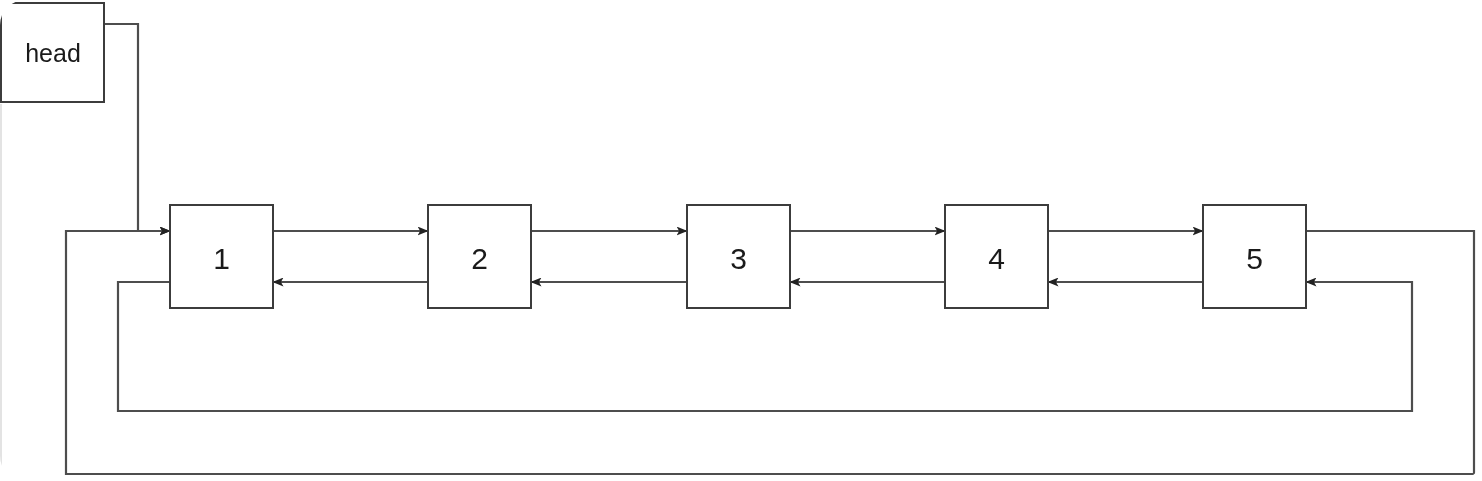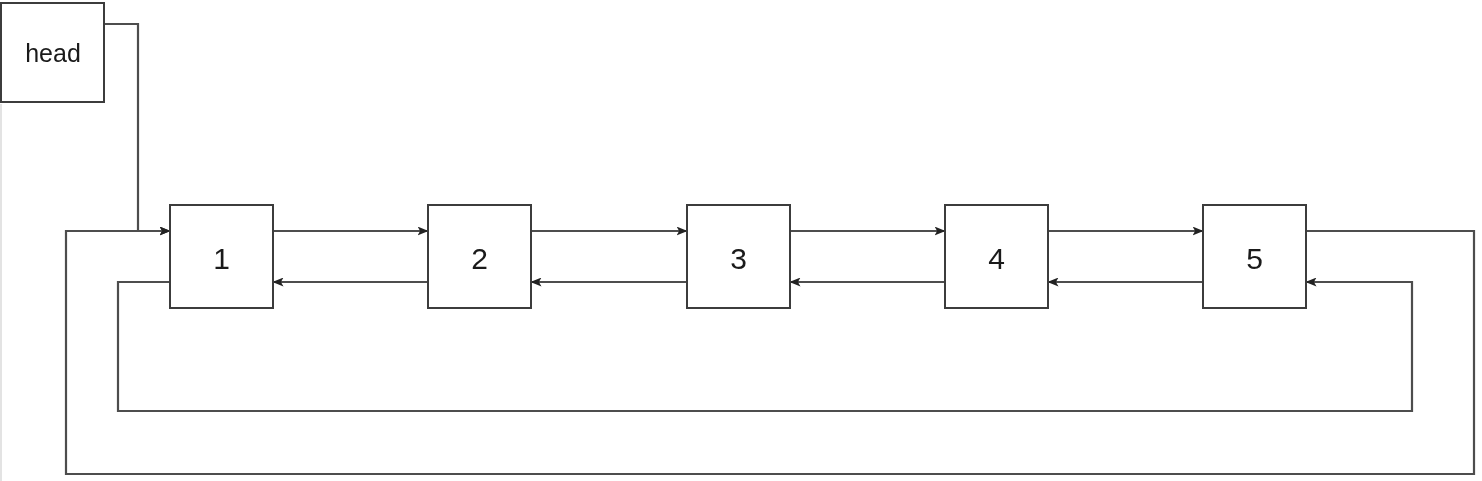--- a/index.html
+++ b/index.html
@@ -10,20 +10,21 @@
   }
   body {
     font-family: "Liberation Sans", sans-serif;
   }
   #canvas {
     position: relative;
     width: 1482px;
     height: 481px;
     background: #ffffff;
     overflow: hidden;
+    border-radius: 25px;
   }
   #diagram-svg {
     position: absolute;
     left: 0;
     top: 0;
     width: 1482px;
     height: 481px;
     display: block;
   }
   .node-box {

